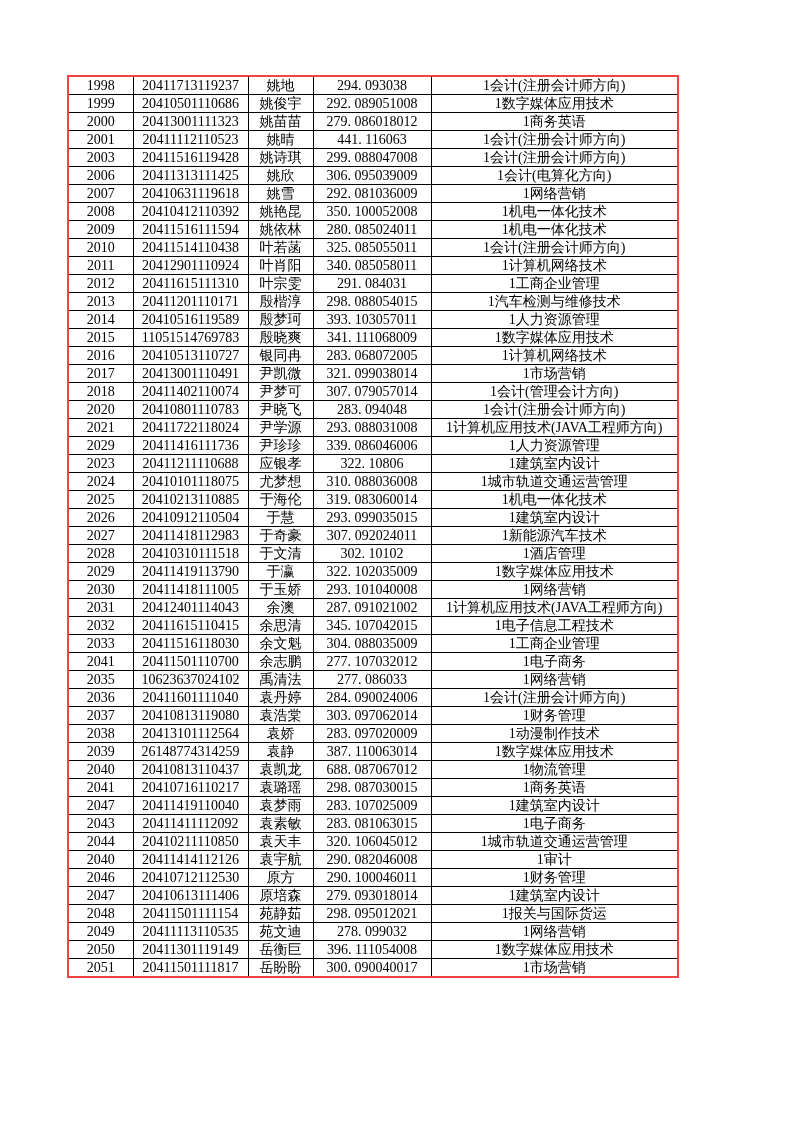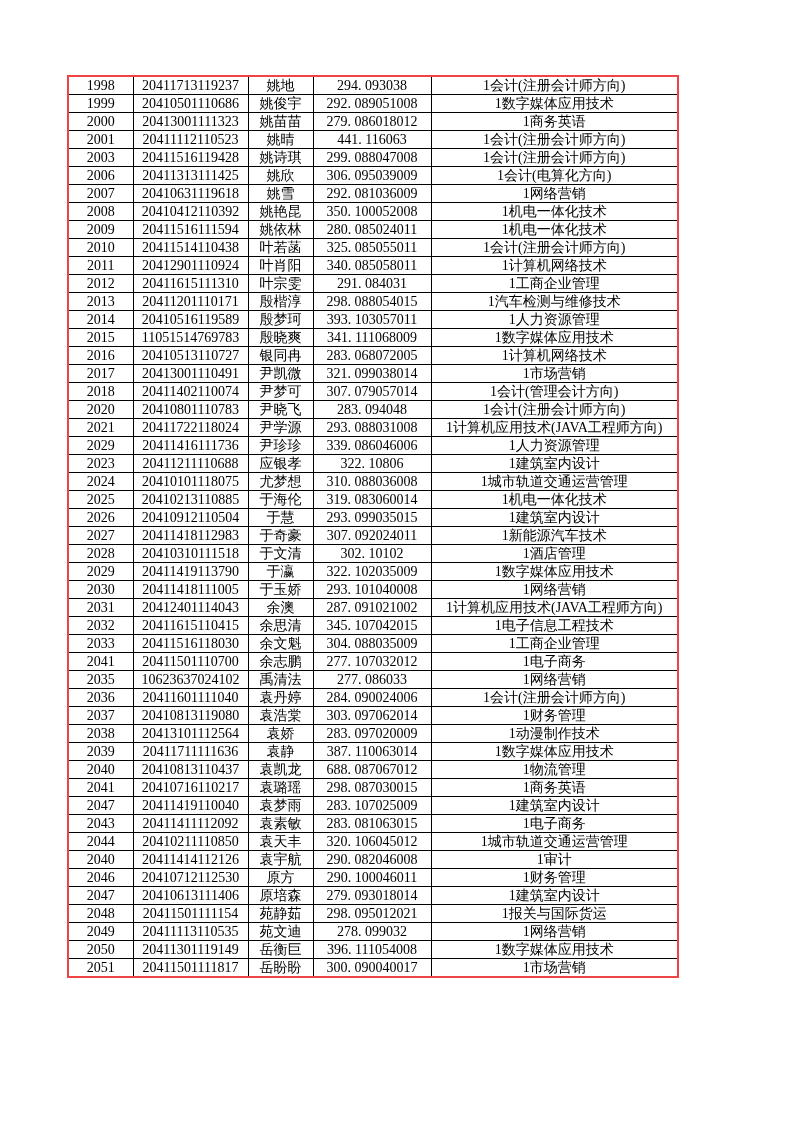--- a/index.html
+++ b/index.html
@@ -309,21 +309,21 @@
         </tr>
         <tr>
           <td>2038</td>
           <td>20413101112564</td>
           <td>袁娇</td>
           <td>283. 097020009</td>
           <td>1动漫制作技术</td>
         </tr>
         <tr>
           <td>2039</td>
-          <td>20411711111636</td>
+          <td>26148774314259</td>
           <td>袁静</td>
           <td>387. 110063014</td>
           <td>1数字媒体应用技术</td>
         </tr>
         <tr>
           <td>2040</td>
           <td>20410813110437</td>
           <td>袁凯龙</td>
           <td>688. 087067012</td>
           <td>1物流管理</td>

